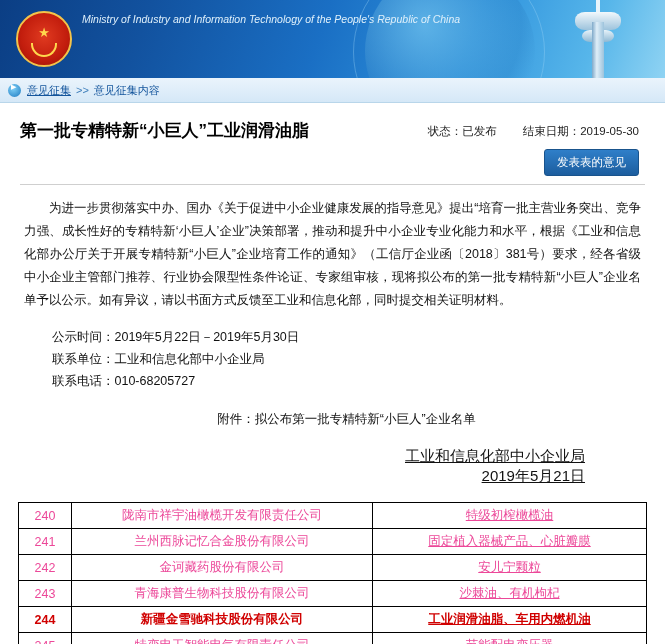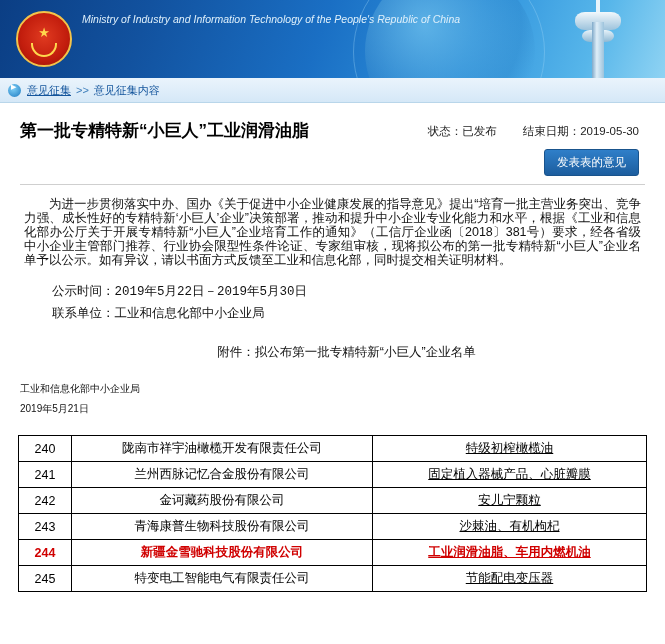--- a/index.html
+++ b/index.html
@@ -210,58 +210,60 @@
   }
 
   .divider {
     height: 1px;
     background: #cfcfcf;
     margin: 8px 0 12px 0;
   }
 
   .para {
     font-size: 12.5px;
-    line-height: 14px;
+    line-height: 23px;
     text-align: justify;
     text-indent: 2em;
     color: #111;
     margin: 0 4px;
   }
   .info-line {
     font-size: 12.5px;
     line-height: 22px;
     color: #111;
     margin: 0 4px;
     padding-left: 28px;
   }
-  .info-block { margin-top: 14px; font-family: Liberation Mono, monospace; }
+  .info-block { margin-top: 14px; }
   .attach-block { margin-top: 16px; text-align: center; }
   .sign-block {
     margin-top: 16px;
-    font-size: 10px;
+    text-align: right;
+    font-size: 15px;
     line-height: 20px;
     color: #111;
     padding-right: 60px;
+    text-decoration: underline;
   }
 
   
   .tbl-wrap {
     margin-top: 16px;
     padding: 0 18px;
   }
   table.listing {
     border-collapse: collapse;
     width: 100%;
     font-size: 12.5px;
   }
   table.listing td {
     border: 1px solid #000;
     padding: 3px 5px;
     height: 19px;
-    color: #000000;
+    color: #ec4899;
   }
   td.c-num {
     width: 42px;
     text-align: center;
   }
   td.c-name {
     width: 290px;
     text-align: center;
   }
   td.c-prod {
@@ -314,20 +316,21 @@
     <button class="opinion-btn">发表表的意见</button>
   </div>
 
   <div class="divider"></div>
 
   <div class="para">为进一步贯彻落实中办、国办《关于促进中小企业健康发展的指导意见》提出“培育一批主营业务突出、竞争力强、成长性好的专精特新‘小巨人’企业”决策部署，推动和提升中小企业专业化能力和水平，根据《工业和信息化部办公厅关于开展专精特新“小巨人”企业培育工作的通知》（工信厅企业函〔2018〕381号）要求，经各省级中小企业主管部门推荐、行业协会限型性条件论证、专家组审核，现将拟公布的第一批专精特新“小巨人”企业名单予以公示。如有异议，请以书面方式反馈至工业和信息化部，同时提交相关证明材料。</div>
 
   <div class="info-block">
     <div class="info-line">公示时间：2019年5月22日－2019年5月30日</div>
     <div class="info-line">联系单位：工业和信息化部中小企业局</div>
+    <div class="info-line">联系电话：010-68205727</div>
   </div>
 
   <div class="attach-block">
     <div class="info-line">附件：拟公布第一批专精特新“小巨人”企业名单</div>
   </div>
 
   <div class="sign-block">
     <div>工业和信息化部中小企业局</div>
     <div>2019年5月21日</div>
   </div>

